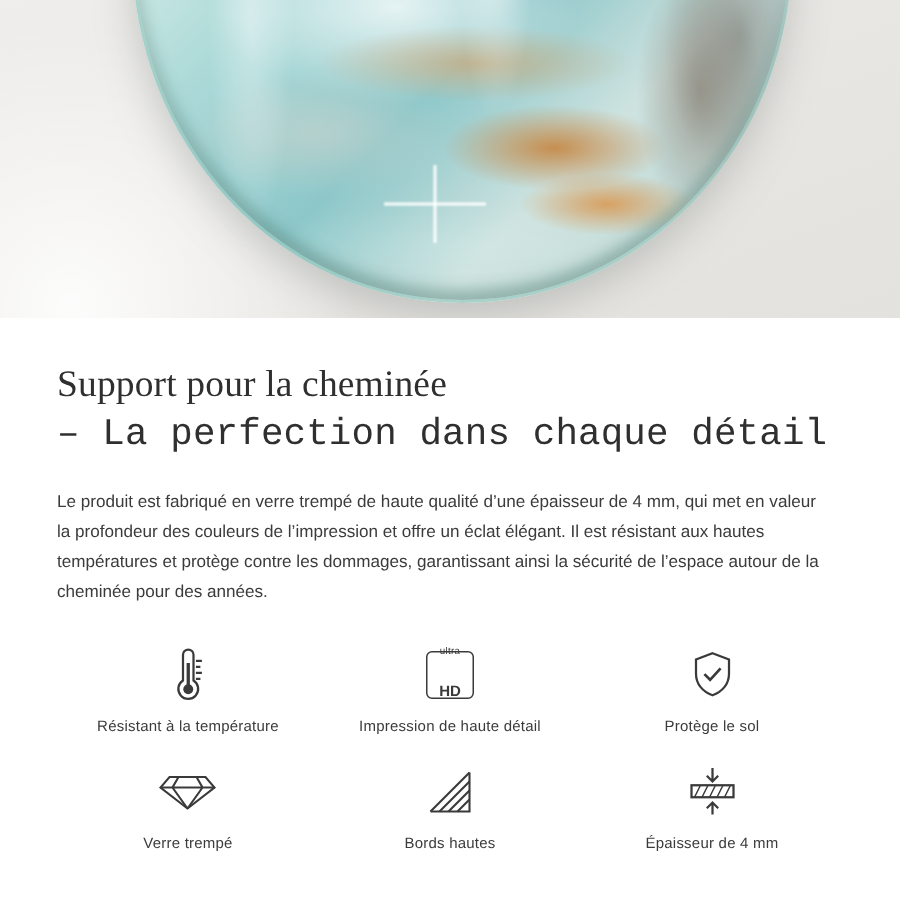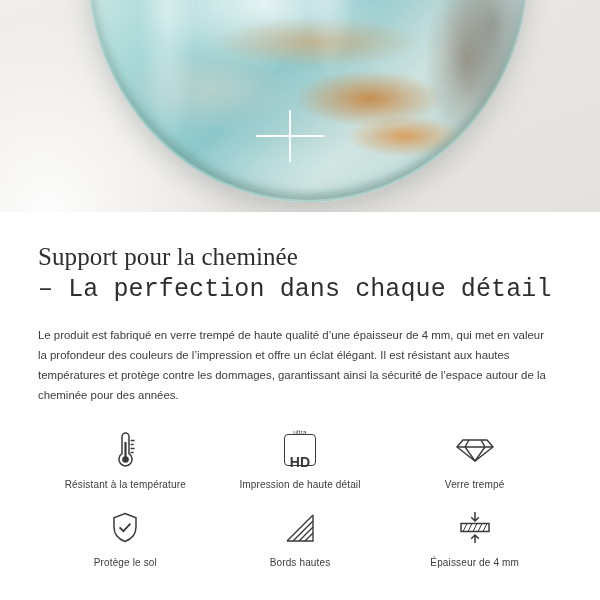--- a/index.html
+++ b/index.html
@@ -161,21 +161,21 @@
     height: 30px;
     border: 1.6px solid #3a3a3a;
     border-radius: 4px;
     display: flex;
     flex-direction: column;
     align-items: center;
     justify-content: center;
     line-height: 1;
   }
   .ultrahd .u1 { font-size: 6.5px; letter-spacing: .2px; }
-  .ultrahd .u2 { font-size: 14px; font-weight: 700; margin-top: 18px; }
+  .ultrahd .u2 { font-size: 10px; font-weight: 700; margin-top: 18px; }
 </style>
 </head>
 <body>
 
 <div class="page">
 
   <div class="hero">
     <div class="hero-bg"></div>
     <div class="glass">
       <div class="art"></div>
@@ -213,36 +213,36 @@
           <div class="ultrahd">
             <span class="u1">ultra</span>
             <span class="u2">HD</span>
           </div>
         </div>
         <div class="feature-label">Impression de haute détail</div>
       </div>
 
       <div class="feature">
         <div class="feature-icon">
+          <svg width="34" height="38" viewBox="0 0 34 38" fill="none" stroke="#3a3a3a" stroke-width="1.5">
+            <path d="M17 4.5l11 4.2v9.4c0 7-4.6 12.2-11 14.4-6.4-2.2-11-7.4-11-14.4V8.7L17 4.5z"></path>
+            <path d="M11.6 18.4l3.8 3.8 7-7.6" stroke-width="1.8"></path>
+          </svg>
+        </div>
+        <div class="feature-label">Protège le sol</div>
+      </div>
+
+      <div class="feature">
+        <div class="feature-icon">
           <svg width="40" height="32" viewBox="0 0 40 32" fill="none" stroke="#3a3a3a" stroke-width="1.4">
             <path d="M8 6h24l6 7-18 14L2 13l6-7z"></path>
             <path d="M2 13h36M14 6l-4 7 10 14M26 6l4 7-10 14"></path>
           </svg>
         </div>
         <div class="feature-label">Verre trempé</div>
-      </div>
-
-      <div class="feature">
-        <div class="feature-icon">
-          <svg width="34" height="38" viewBox="0 0 34 38" fill="none" stroke="#3a3a3a" stroke-width="1.5">
-            <path d="M17 4.5l11 4.2v9.4c0 7-4.6 12.2-11 14.4-6.4-2.2-11-7.4-11-14.4V8.7L17 4.5z"></path>
-            <path d="M11.6 18.4l3.8 3.8 7-7.6" stroke-width="1.8"></path>
-          </svg>
-        </div>
-        <div class="feature-label">Protège le sol</div>
       </div>
 
       <div class="feature">
         <div class="feature-icon">
           <svg width="34" height="34" viewBox="0 0 34 34" fill="none" stroke="#3a3a3a" stroke-width="1.4">
             <path d="M4 30L30 4"></path>
             <path d="M4 30h26V4" stroke-width="1.4"></path>
             <path d="M10 30L30 10M16 30l14-14M22 30l8-8"></path>
           </svg>
         </div>

